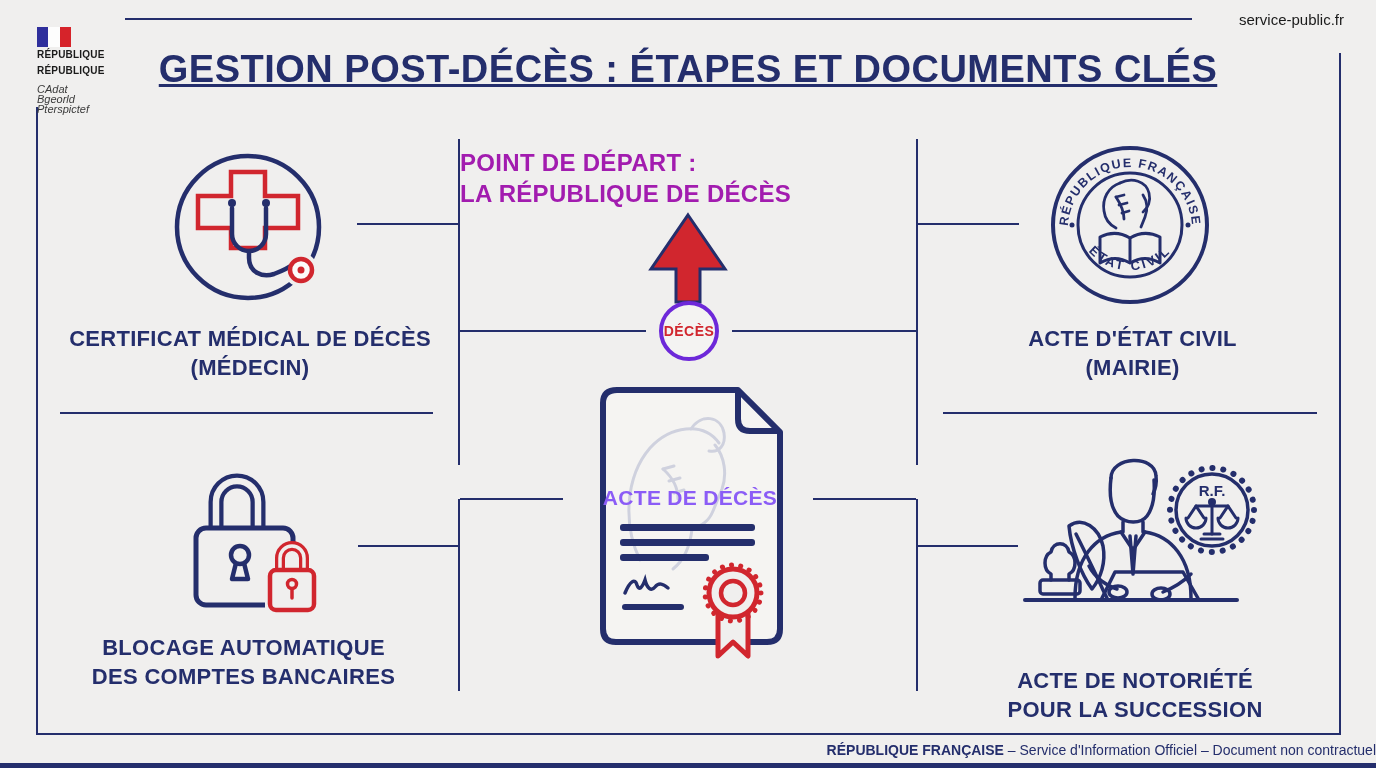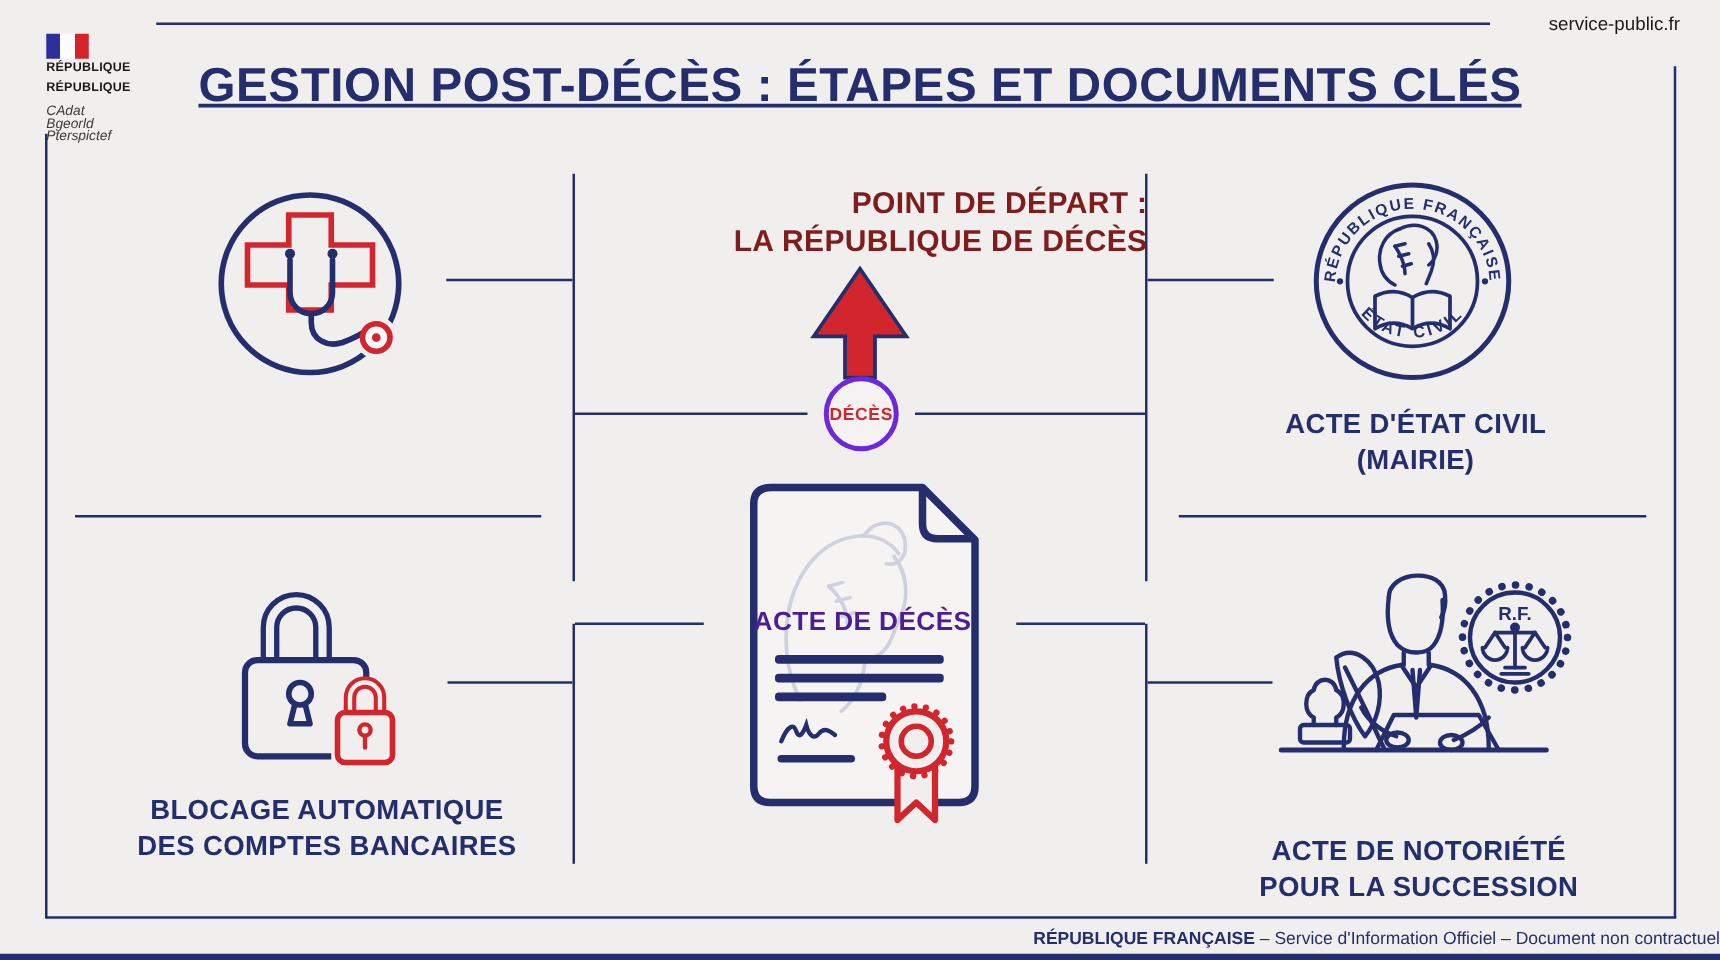--- a/index.html
+++ b/index.html
@@ -7,29 +7,29 @@
          font-family:"Liberation Sans",sans-serif;overflow:hidden;}
   .line{position:absolute;background:#242e6c;}
   .title{position:absolute;left:100px;top:48px;width:1176px;text-align:center;
          font-size:38px;font-weight:800;color:#242e6c;letter-spacing:.5px;text-decoration:underline;}
   .site{position:absolute;right:32px;top:11px;font-size:15px;font-weight:500;color:#1a1a1a;}
   .logo{position:absolute;left:37px;top:27px;}
   .flag{width:34px;height:20px;display:flex;}
   .flag div{flex:1;}
   .logo-line{font-size:10px;font-weight:800;color:#1a1a1a;line-height:16px;letter-spacing:.2px;}
   .motto{font-size:11px;font-style:italic;color:#3a3a3a;line-height:10px;margin-top:5px;}
-  .heading{position:absolute;left:460px;top:147px;width:458px;text-align:right;
-           font-size:24px;font-weight:800;color:#7f1d1d;line-height:31px;letter-spacing:.3px;}
+  .heading{position:absolute;left:460px;top:147px;width:458px;text-align:left;
+           font-size:24px;font-weight:800;color:#a21caf;line-height:31px;letter-spacing:.3px;}
   .badge{position:absolute;left:659px;top:301px;width:60px;height:60px;border:4px solid #6d28d9;
          border-radius:50%;background:#f4f3f2;display:flex;align-items:center;justify-content:center;
          box-sizing:border-box;font-size:14px;font-weight:800;color:#d1262e;letter-spacing:.5px;}
   .step-label{position:absolute;text-align:center;font-weight:800;font-size:22px;
               color:#242e6c;line-height:29px;letter-spacing:.3px;}
   .doc-title{position:absolute;left:595px;top:486px;width:190px;text-align:center;
-             font-size:21px;font-weight:800;color:#4c1d95;letter-spacing:.3px;}
+             font-size:21px;font-weight:800;color:#8b5cf6;letter-spacing:.3px;}
   .footer-text{position:absolute;left:0;top:742px;width:1376px;text-align:right;
                font-size:14px;color:#242e6c;}
   .footer-text b{font-weight:800;}
   .bottom-bar{position:absolute;left:0;bottom:0;width:1376px;height:5px;background:#242e6c;}
   svg{position:absolute;overflow:visible;}
   svg text{font-family:"Liberation Sans",sans-serif;}
 </style>
 </head>
 <body>
 
@@ -84,20 +84,24 @@
     <circle cx="78" cy="77" r="71" fill="none" stroke="#242e6c" stroke-width="4.5"></circle>
     <circle cx="131" cy="120" r="17" fill="#f0efee"></circle>
     <path d="M 61,22 H 95 V 46 H 128 V 78 H 95 V 98 H 61 V 78 H 28 V 46 H 61 Z" fill="none" stroke="#d1262e" stroke-width="4.5"></path>
     <path d="M 62,58 L 62,84 A 17,17 0 0 0 96,84 L 96,58" fill="none" stroke="#242e6c" stroke-width="4.5" stroke-linecap="round"></path>
     <path d="M 79,101 V 108 C 79,122 92,128 104,124 C 112,121 120,117 125,113" fill="none" stroke="#242e6c" stroke-width="4.5" stroke-linecap="round"></path>
     <circle cx="62" cy="53" r="4" fill="#242e6c"></circle>
     <circle cx="96" cy="53" r="4" fill="#242e6c"></circle>
     <circle cx="131" cy="120" r="11" fill="#fcfbfa" stroke="#d1262e" stroke-width="4.5"></circle>
     <circle cx="131" cy="120" r="3.5" fill="#d1262e"></circle>
   </svg>
+  <div class="step-label" style="left:30px;top:324px;width:440px;">
+    <div>CERTIFICAT MÉDICAL DE DÉCÈS</div>
+    <div>(MÉDECIN)</div>
+  </div>
 
   <svg style="left:1050px;top:145px;" width="160" height="160" viewBox="0 0 160 160">
     <defs>
       <path id="arcTop" d="M 18,84 A 62,62 0 0 1 142,84"></path>
       <path id="arcBottom" d="M 28,88 A 55,55 0 0 0 132,88"></path>
     </defs>
     <circle cx="80" cy="80" r="77" fill="none" stroke="#242e6c" stroke-width="4"></circle>
     <circle cx="80" cy="80" r="52" fill="none" stroke="#242e6c" stroke-width="3"></circle>
     <circle cx="22" cy="80" r="2.5" fill="#242e6c"></circle>
     <circle cx="138" cy="80" r="2.5" fill="#242e6c"></circle>
@@ -131,21 +135,21 @@
     <circle cx="55" cy="103" r="9" fill="none" stroke="#242e6c" stroke-width="4.5"></circle>
     <path d="M 51,111 L 47,127 H 63 L 59,111" fill="none" stroke="#242e6c" stroke-width="4.5" stroke-linejoin="round"></path>
     <rect x="80" y="112" width="56" height="52" fill="#f0efee"></rect>
     <rect x="88" y="92" width="40" height="26" fill="#f0efee"></rect>
     <path d="M 95,118 V 106 A 12,12 0 0 1 119,106 V 118" fill="none" stroke="#d1262e" stroke-width="10"></path>
     <path d="M 95,118 V 106 A 12,12 0 0 1 119,106 V 118" fill="none" stroke="#f0efee" stroke-width="3.5"></path>
     <rect x="85" y="118" width="44" height="40" rx="6" fill="#f0efee" stroke="#d1262e" stroke-width="4.5"></rect>
     <circle cx="107" cy="132" r="4.5" fill="none" stroke="#d1262e" stroke-width="3.5"></circle>
     <path d="M 107,137 V 146" stroke="#d1262e" stroke-width="3.5" stroke-linecap="round"></path>
   </svg>
-  <div class="step-label" style="left:64px;top:633px;width:395px;">
+  <div class="step-label" style="left:46px;top:633px;width:395px;">
     <div>BLOCAGE AUTOMATIQUE</div>
     <div>DES COMPTES BANCAIRES</div>
   </div>
 
   <svg style="left:595px;top:385px;" width="190" height="285" viewBox="0 0 190 285">
     <path d="M 22,5 H 143 L 185,47 V 244 Q 185,257 172,257 H 21 Q 8,257 8,244 V 18 Q 8,5 22,5 Z" fill="#f5f4f2" stroke="#242e6c" stroke-width="6" stroke-linejoin="round"></path>
     <path d="M 143,7 V 34 Q 143,46 155,46 H 183" fill="none" stroke="#242e6c" stroke-width="6"></path>
     <g fill="none" stroke="#c9ccdb" stroke-width="3" stroke-linecap="round" opacity="0.85">
       <path d="M 45,175 C 28,140 30,92 55,63 C 75,41 108,36 124,58"></path>
       <path d="M 96,44 C 106,28 126,31 129,48 C 131,60 124,68 114,66"></path>

